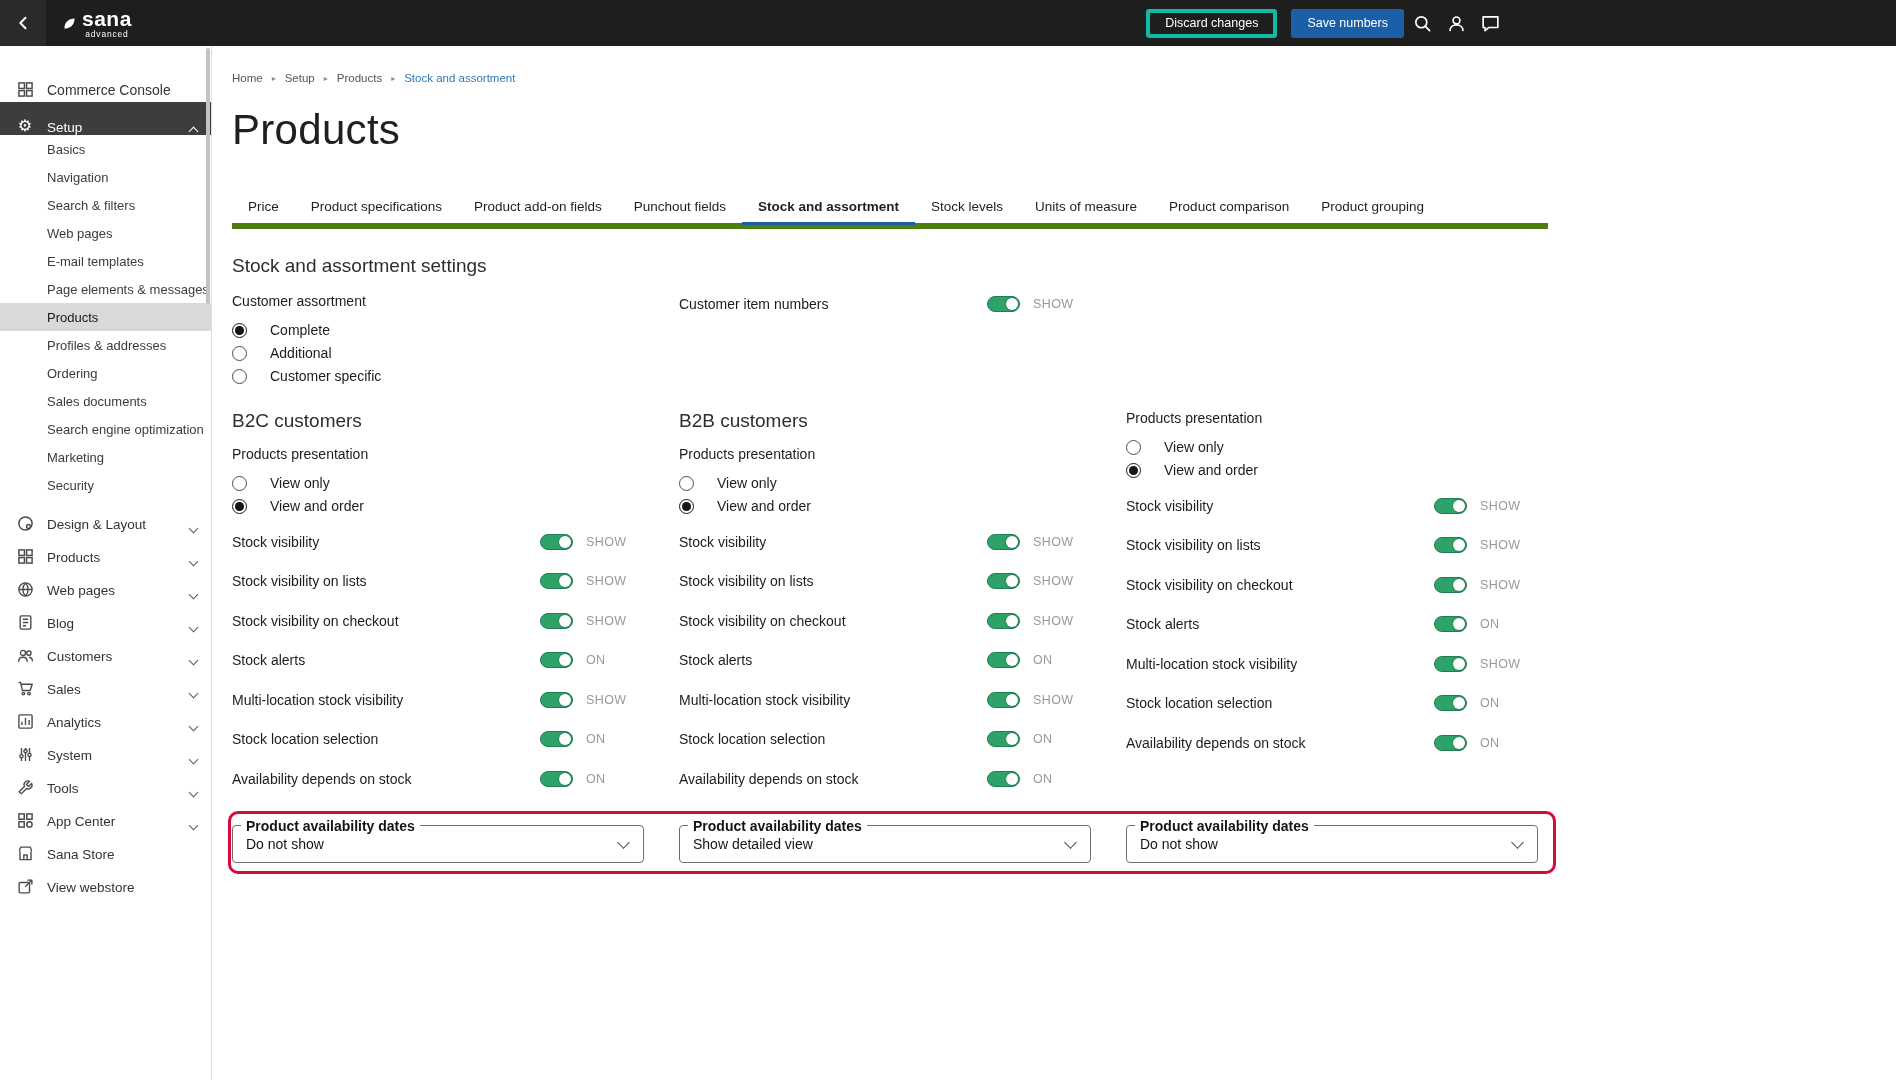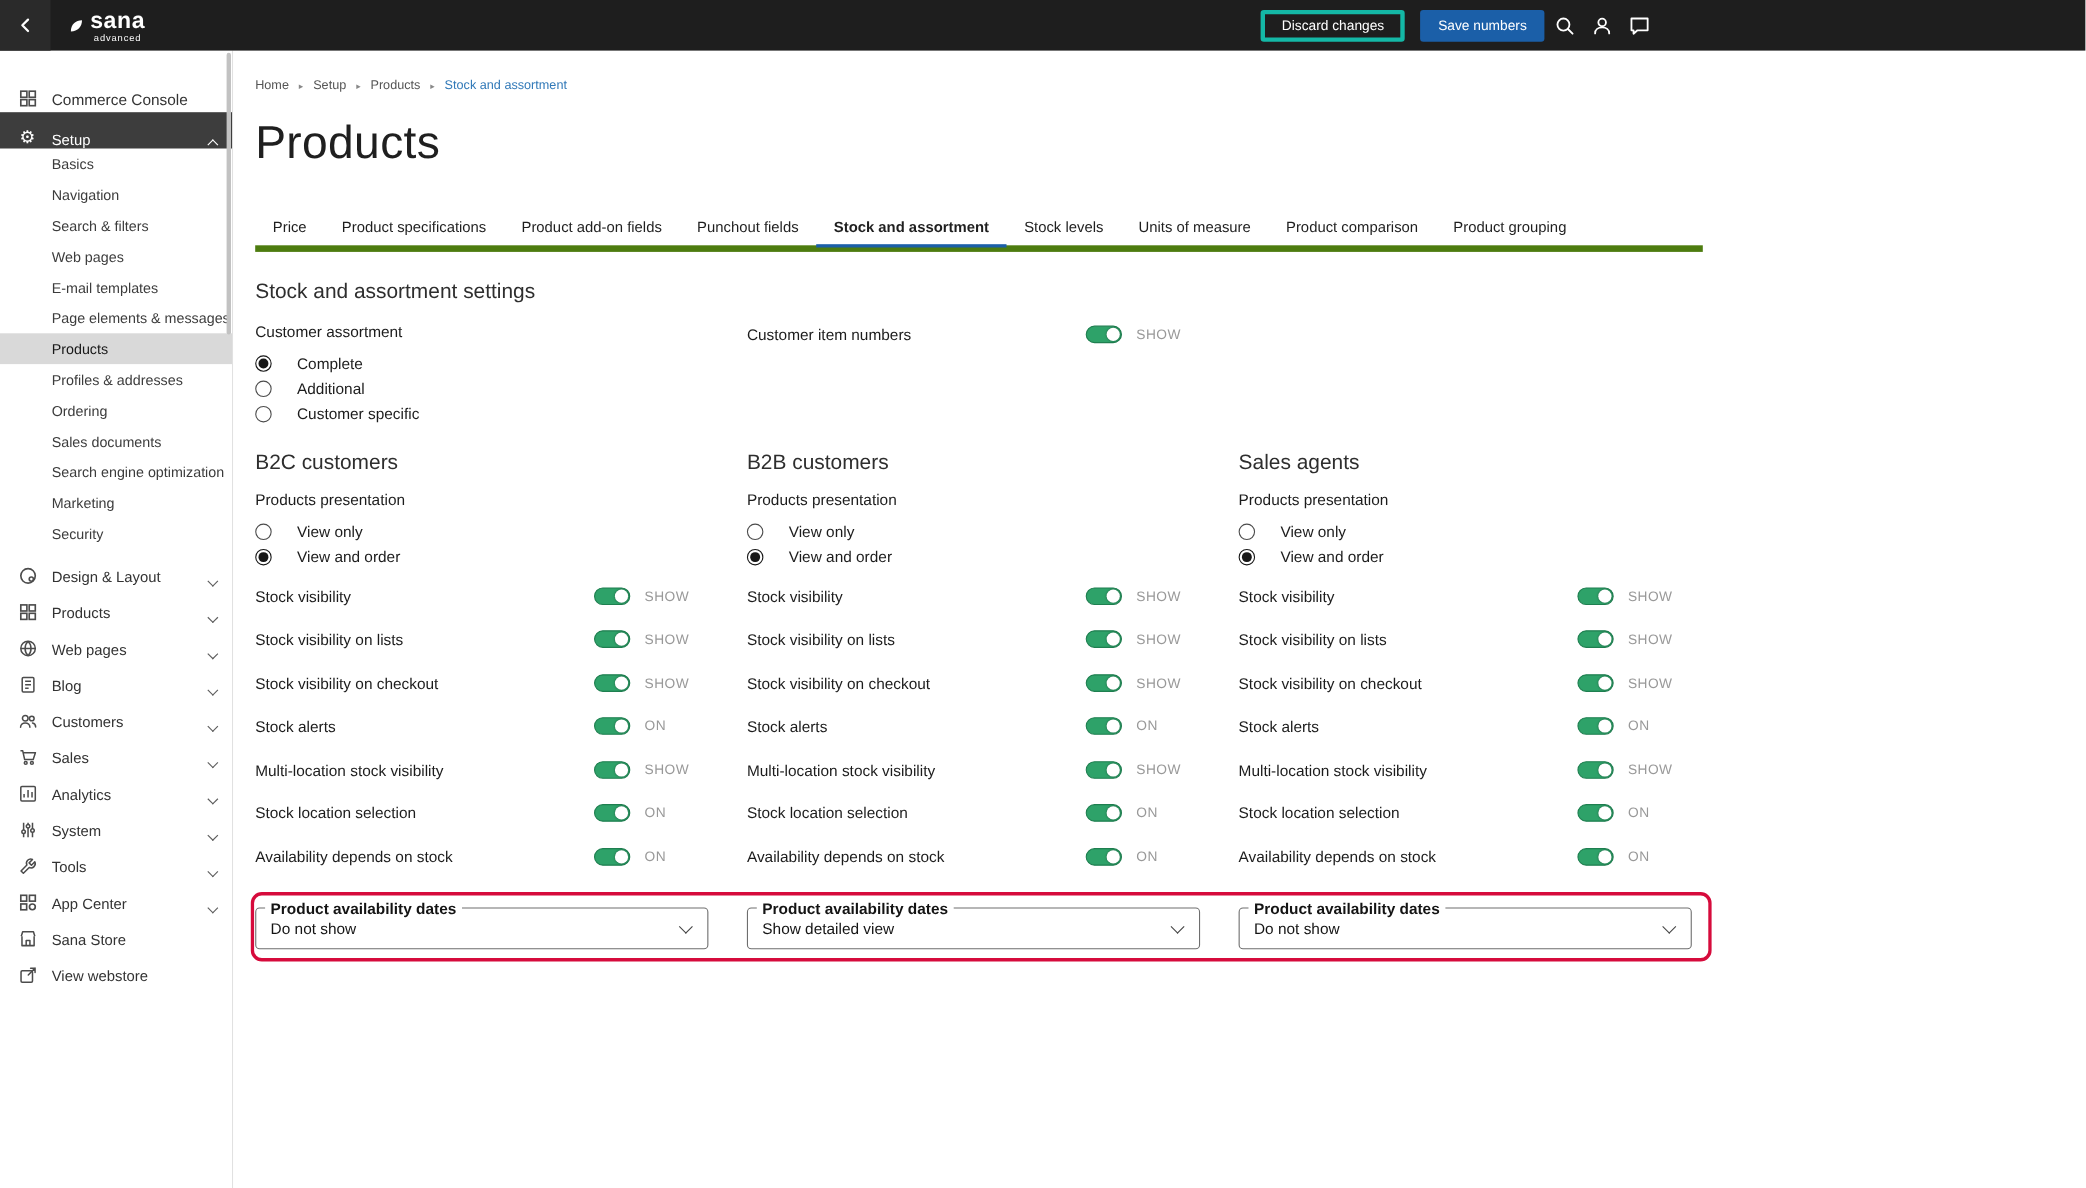--- a/index.html
+++ b/index.html
@@ -423,21 +423,20 @@
           </div>
           <div class="toggle-row">
             <span>Availability depends on stock</span>
             <span class="toggle"></span>
             <span class="state">ON</span>
           </div>
         </div>
       </section>
 
       <section class="col">
-        <h3>Sales agents</h3>
         <div class="field-label">Products presentation</div>
         <div class="radio-row">
           <span class="radio"></span>
           <span>View only</span>
         </div>
         <div class="radio-row">
           <span class="radio checked"></span>
           <span>View and order</span>
         </div>
         <div class="toggle-rows">

